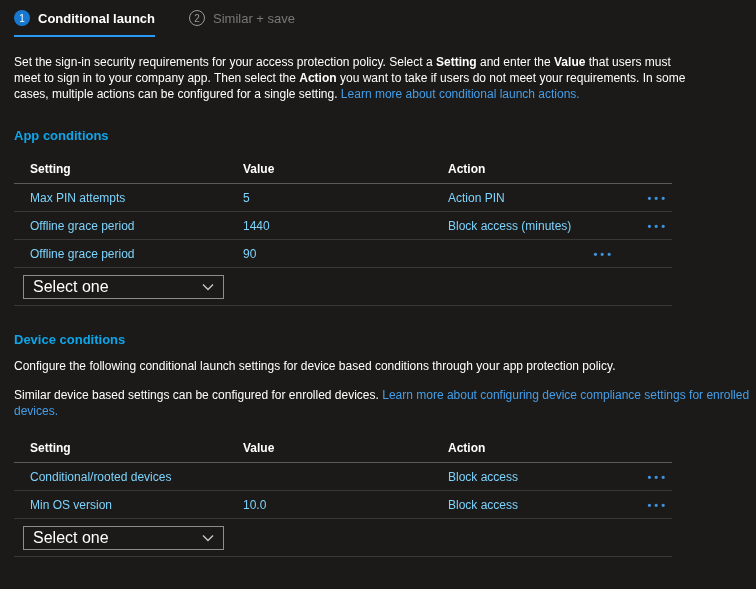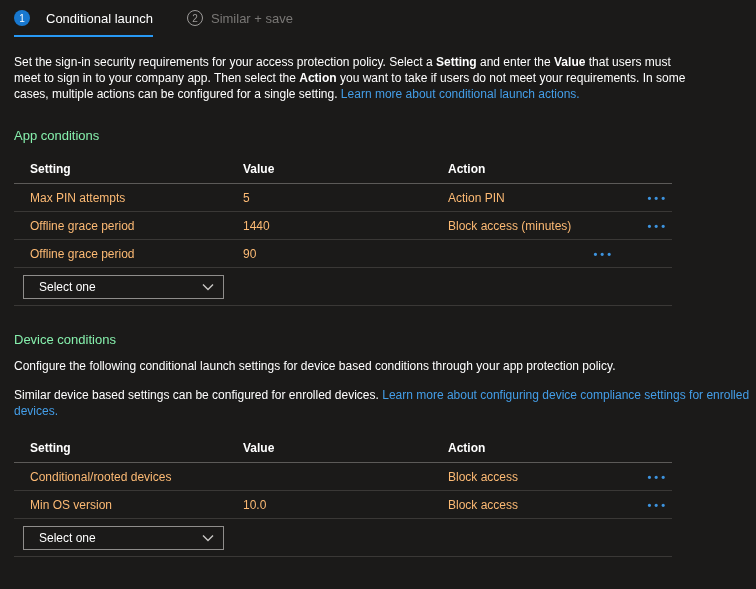--- a/index.html
+++ b/index.html
@@ -15,59 +15,59 @@
   .tab { display:flex; align-items:center; gap:8px; padding-bottom:9px; cursor:pointer; }
   .tab.active { border-bottom:2px solid #2899f5; }
   .tab.inactive { border-bottom:2px solid transparent; }
   .step-circle {
     width:16px; height:16px; border-radius:50%;
     display:flex; align-items:center; justify-content:center;
     font-size:10px; flex:0 0 auto;
   }
   .tab.active .step-circle { background:#1878cf; color:#ffffff; }
   .tab.inactive .step-circle { border:1px solid #9d9b99; color:#9d9b99; }
-  .tab.active .tab-label { font-weight:normal; color:#ffffff; font-size:13px;margin-left:8px; }
+  .tab.active .tab-label { font-weight:bold; color:#ffffff; font-size:13px; }
   .tab.inactive .tab-label { color:#797775; font-size:13px; }
 
   
   .intro { margin:17px 14px 0 14px; width:672px; line-height:16px; color:#ffffff; }
   .intro b { font-weight:bold; }
   a.link { color:#449ee8; text-decoration:none; cursor:pointer; }
-  .section-title { margin:26px 0 0 14px; font-size:13px; font-weight:400; color:#86efac; }
+  .section-title { margin:26px 0 0 14px; font-size:13px; font-weight:700; color:#0ea5e9; }
   .desc { margin:11px 14px 0 14px; width:740px; line-height:16px; color:#ffffff; }
   .note { margin:13px 14px 0 14px; width:742px; line-height:16px; color:#ffffff; }
 
   
   .cl-table { margin:11px 0 0 14px; width:658px; }
   .t-row {
     display:grid;
     grid-template-columns:213px 205px 170px 1fr;
     align-items:center;
     padding-left:16px;
     height:28px;
   }
   .t-head { height:30px; border-bottom:1px solid #5c5a58; }
   .t-head .th { font-weight:bold; color:#ffffff; }
   .t-body-row { border-bottom:1px solid #3a3836; }
-  .t-cell { color:#fdba74; white-space:nowrap; overflow:hidden; }
+  .t-cell { color:#7dd3fc; white-space:nowrap; overflow:hidden; }
   .ellipsis-btn {
     color:#3d94e0; font-size:11px; letter-spacing:3px;
     justify-self:end; padding-right:4px; cursor:pointer; font-weight:bold;
   }
   .dropdown-row {
     height:38px; display:flex; align-items:center;
     padding-left:9px; border-bottom:1px solid #3a3836;
   }
   .dropdown {
     width:201px; height:24px;
     border:1px solid #8f8d8b; background:transparent;
     display:flex; align-items:center; justify-content:space-between;
     padding:0 9px; cursor:pointer;
   }
-  .dropdown .dd-label { color:#ffffff; font-size:12px;margin-left:6px; }
+  .dropdown .dd-label { color:#ffffff; font-size:16px; }
   .chevron { display:flex; align-items:center; }
 </style>
 </head>
 <body>
 
 <div class="tabs">
   <div class="tab active">
     <span class="step-circle">1</span>
     <span class="tab-label">Conditional launch</span>
   </div>

